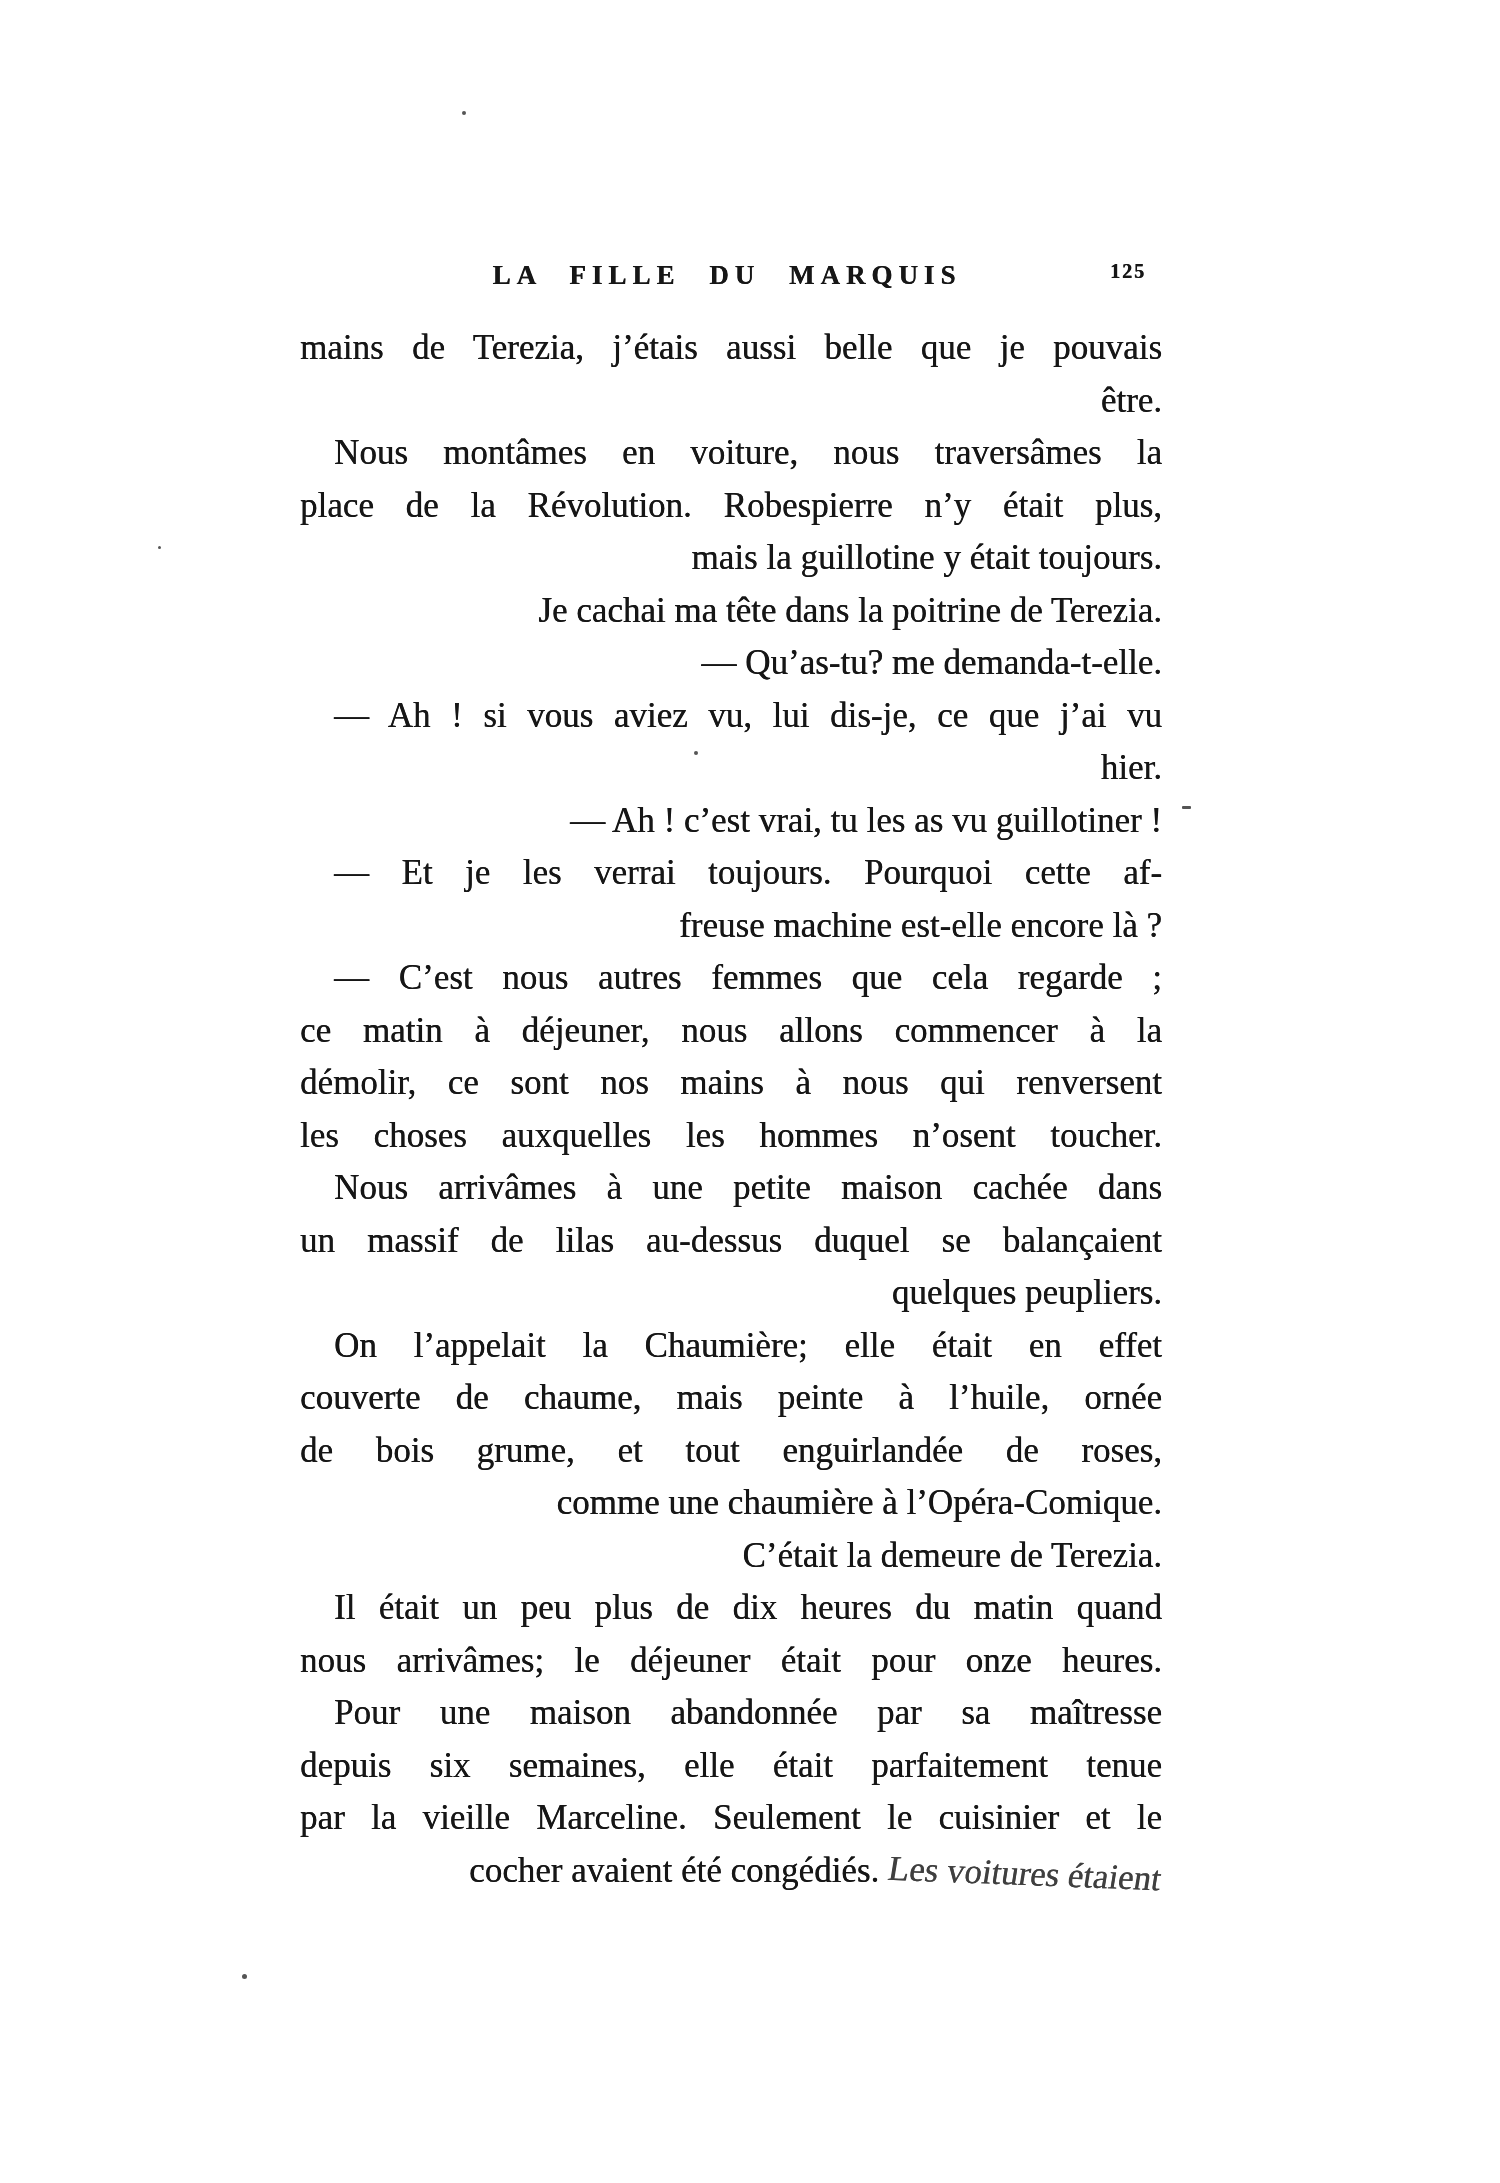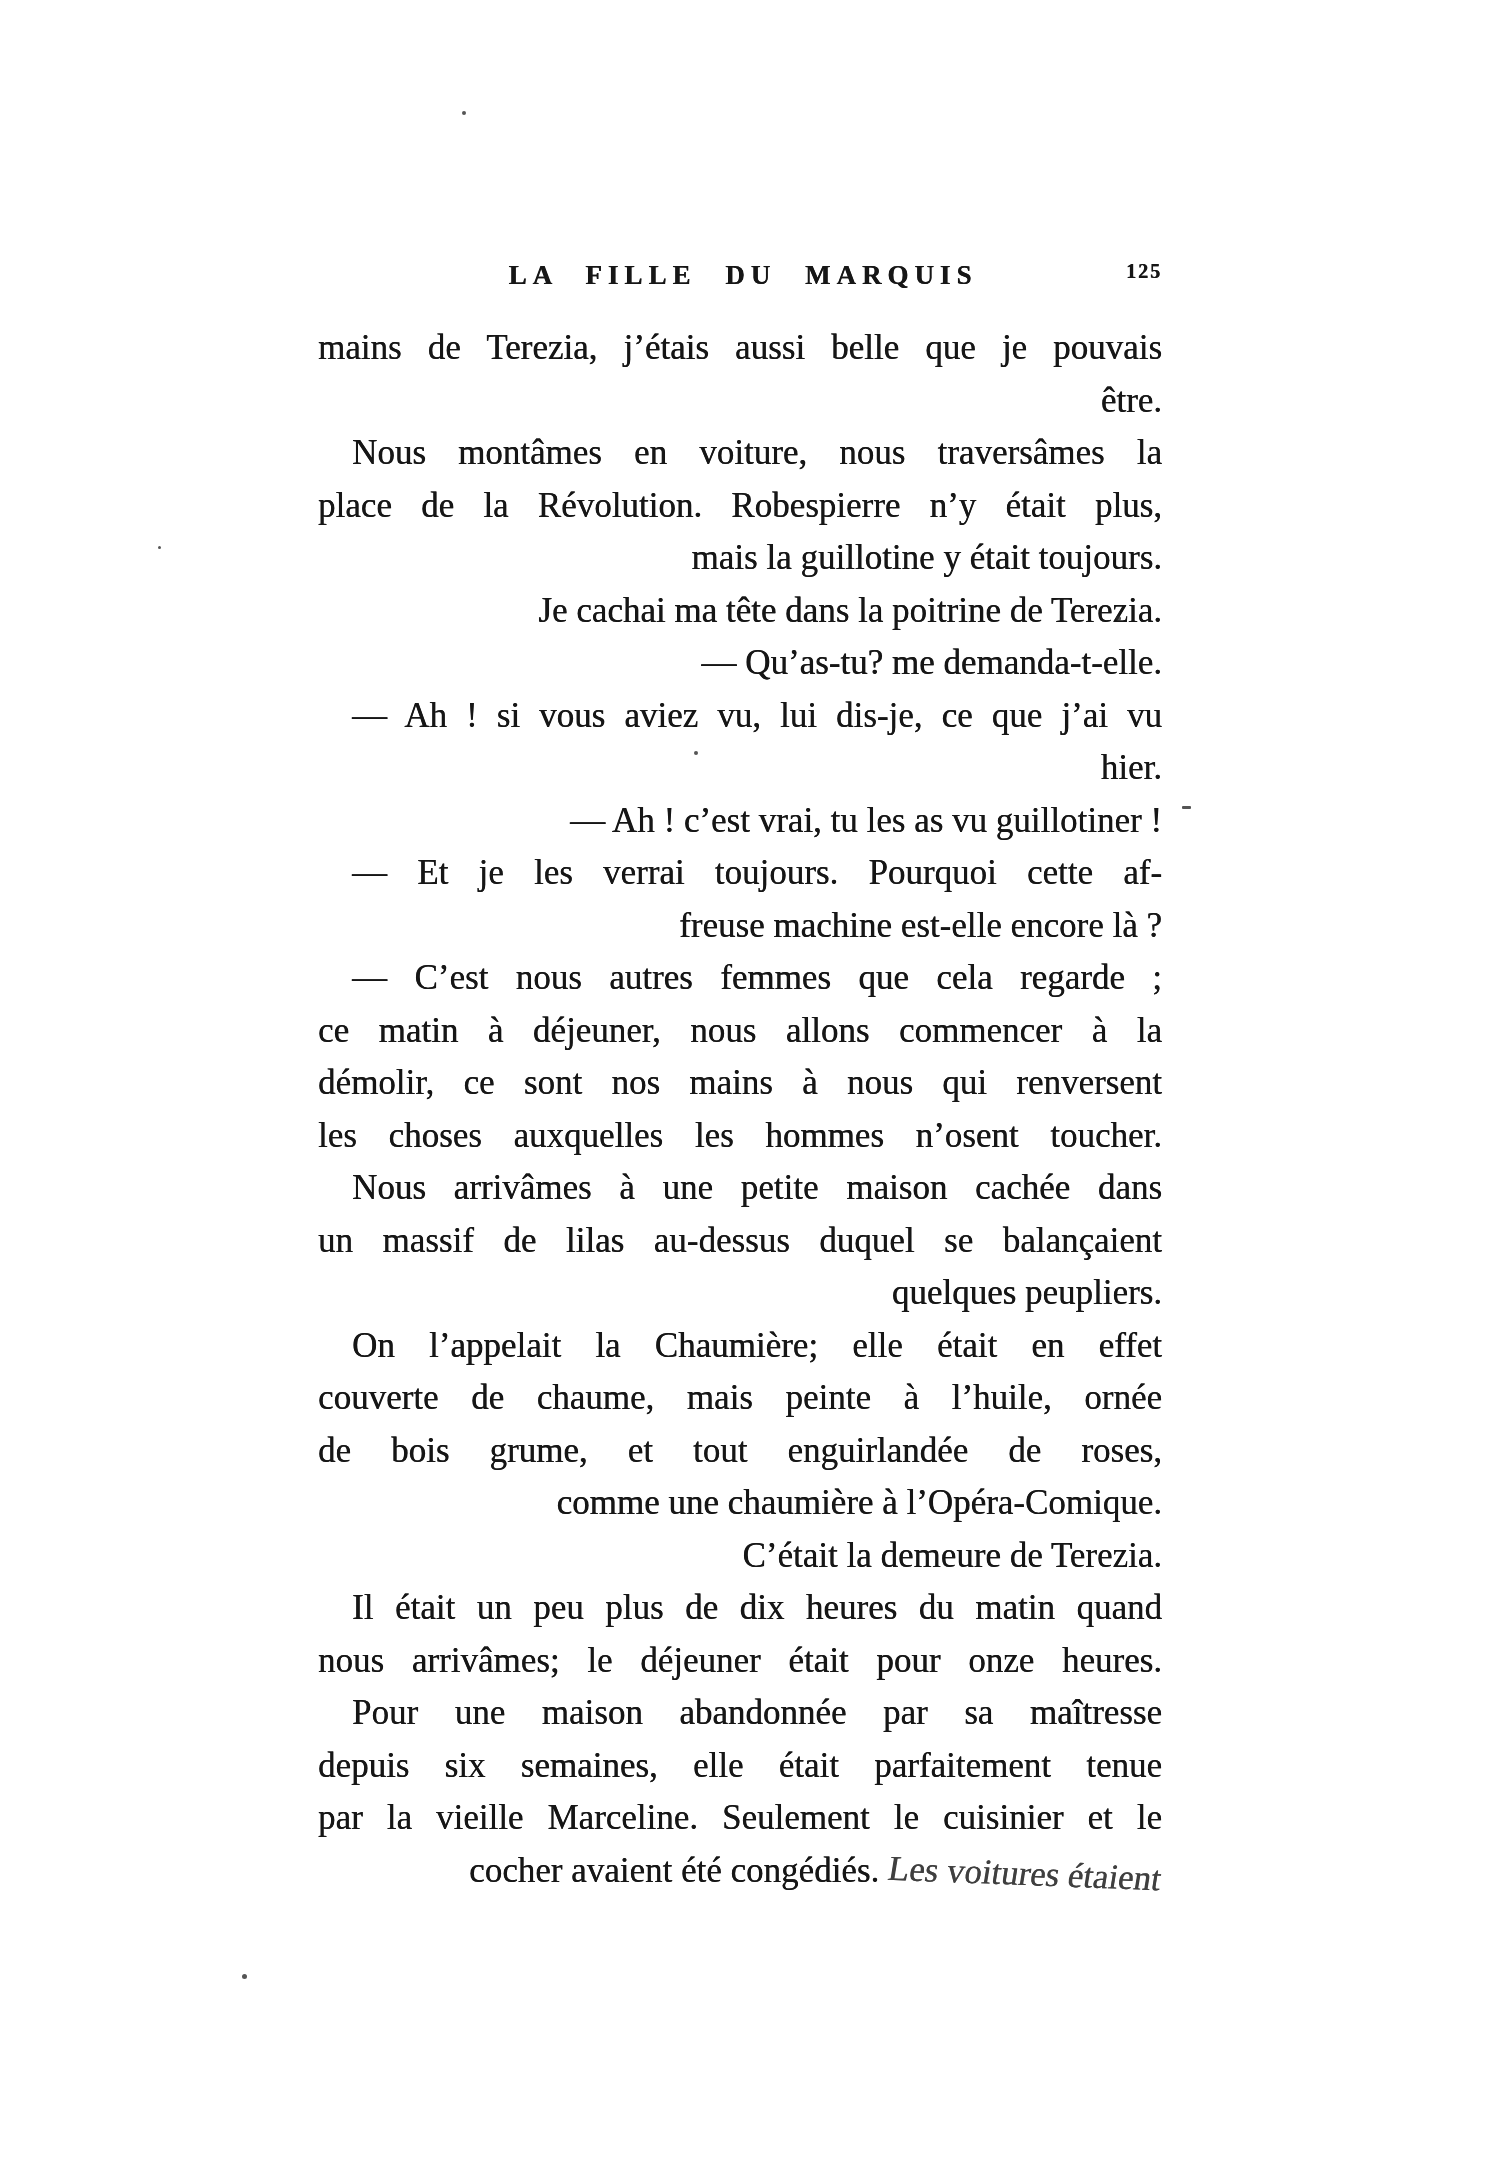--- a/index.html
+++ b/index.html
@@ -12,21 +12,21 @@
     width: 1500px;
     height: 2183px;
     background: #ffffff;
     color: #161616;
     font-family: "Liberation Serif", "DejaVu Serif", serif;
     overflow: hidden;
   }
   .header {
     position: absolute;
     top: 260px;
-    left: 300px;
+    left: 284px;
     width: 862px;
     height: 42px;
   }
   .running-title {
     position: absolute;
     left: 50%;
     transform: translateX(-50%) translateX(12px);
     top: 0;
     font-size: 27px;
     font-weight: 700;
@@ -54,21 +54,20 @@
     font-size: 35px;
     line-height: 52.5px;
     height: 52.5px;
     white-space: normal;
     text-shadow: 0.35px 0 0 currentColor;
     text-align: right;
   }
   .line.just {
     text-align: justify;
     text-align-last: justify;
-    margin-left: 18px;
   }
   .line.ind {
     padding-left: 34px;
   }
   .tail {
     display: inline-block;
     transform: skewX(-7deg) rotate(2.2deg) translateY(3px);
     opacity: 0.82;
   }
   .speck {

